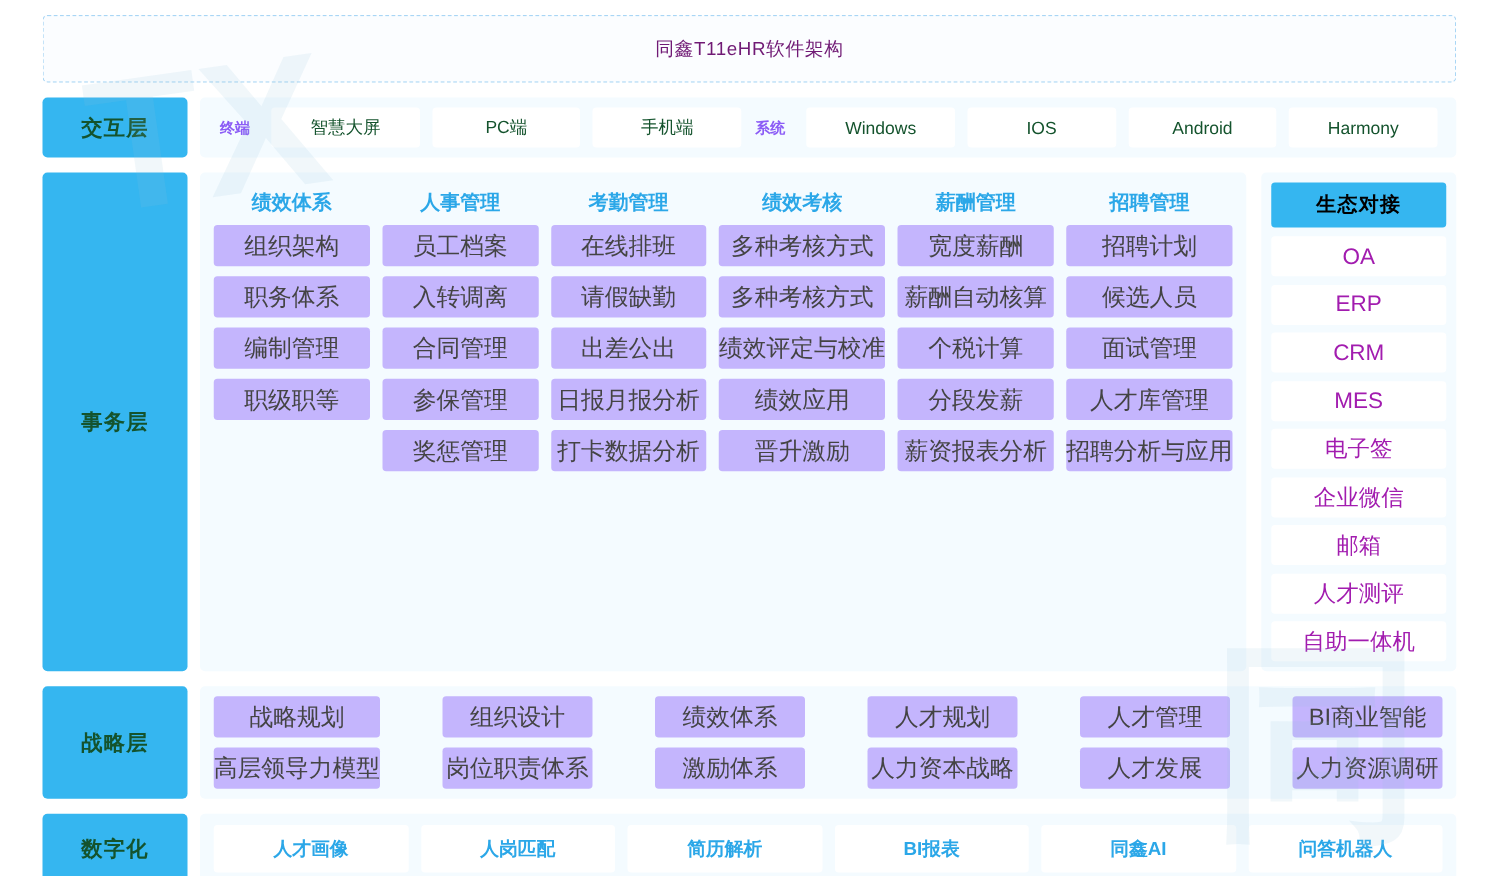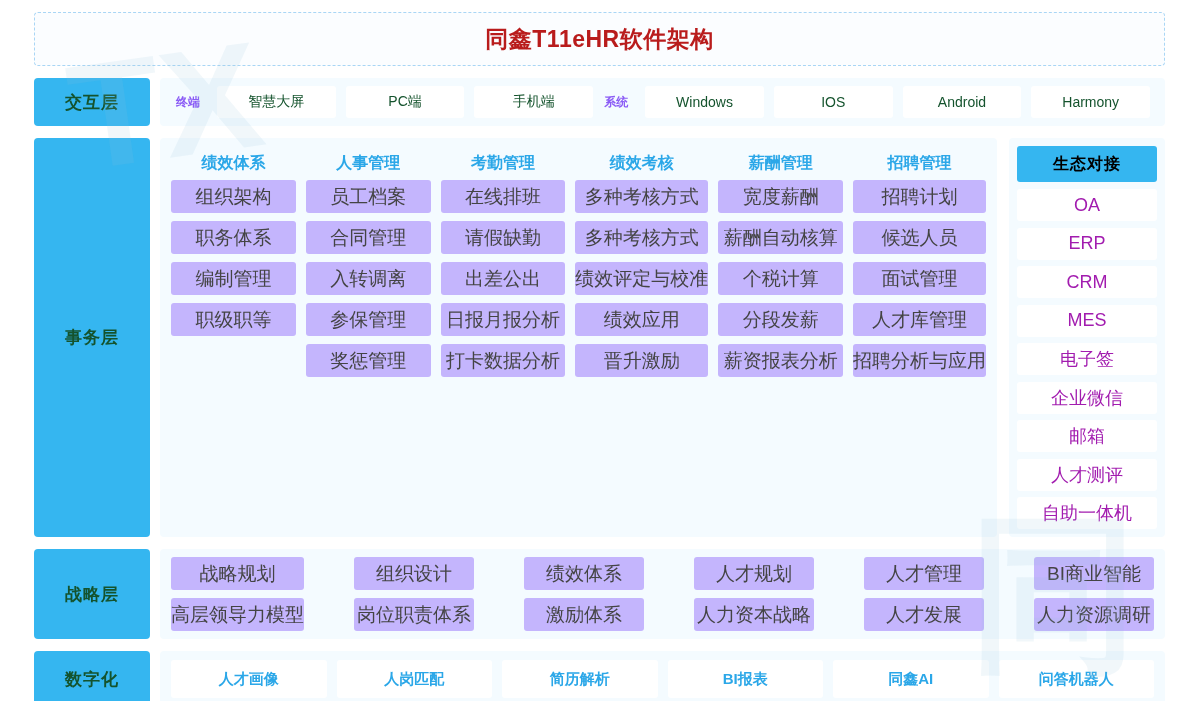--- a/index.html
+++ b/index.html
@@ -26,24 +26,23 @@
   .title-banner {
     height: 52px;
     border: 1px dashed #a9d6f5;
     border-radius: 4px;
     background: #fbfdff;
     display: flex;
     align-items: center;
     justify-content: center;
   }
   .title-banner .title-text {
-    color: #b91c1c;
-    font-size: 23px;
+    color: #701a75;
+    font-size: 15px;
     letter-spacing: 0.5px;
-    font-weight: bold;
   }
 
   
   .band {
     display: flex;
     margin-top: 12px;
     align-items: stretch;
   }
   .band-label {
     width: 116px;
@@ -264,22 +263,22 @@
           <div class="col-head">绩效体系</div>
           <div class="cell">组织架构</div>
           <div class="cell">职务体系</div>
           <div class="cell">编制管理</div>
           <div class="cell">职级职等</div>
         </div>
 
         <div class="col">
           <div class="col-head">人事管理</div>
           <div class="cell">员工档案</div>
+          <div class="cell">入转调离</div>
           <div class="cell">合同管理</div>
-          <div class="cell">入转调离</div>
           <div class="cell">参保管理</div>
           <div class="cell">奖惩管理</div>
         </div>
 
         <div class="col">
           <div class="col-head">考勤管理</div>
           <div class="cell">在线排班</div>
           <div class="cell">请假缺勤</div>
           <div class="cell">出差公出</div>
           <div class="cell">日报月报分析</div>

